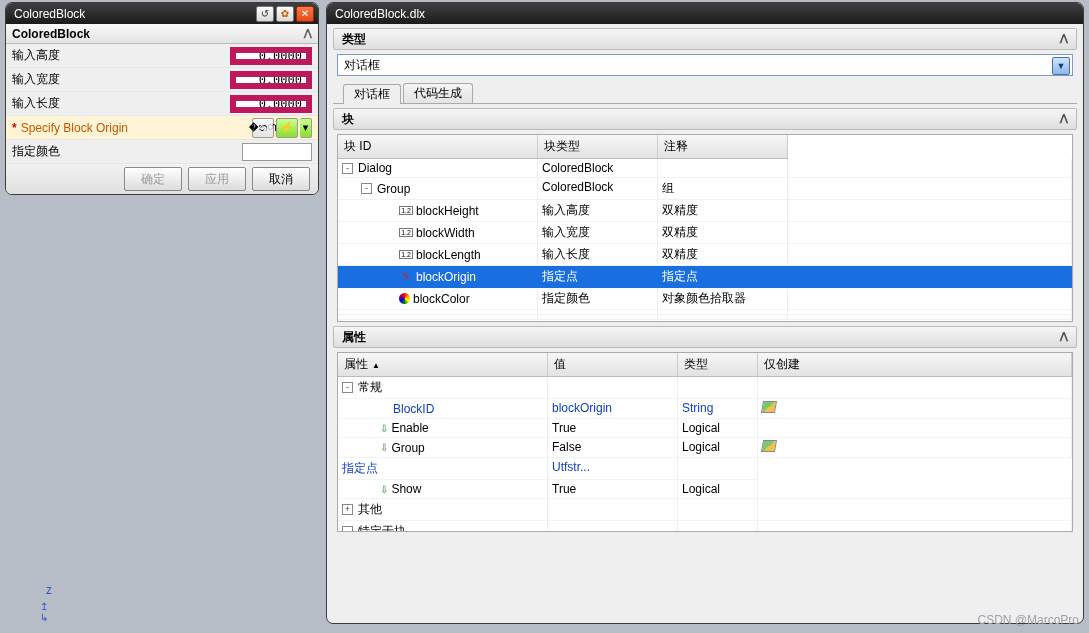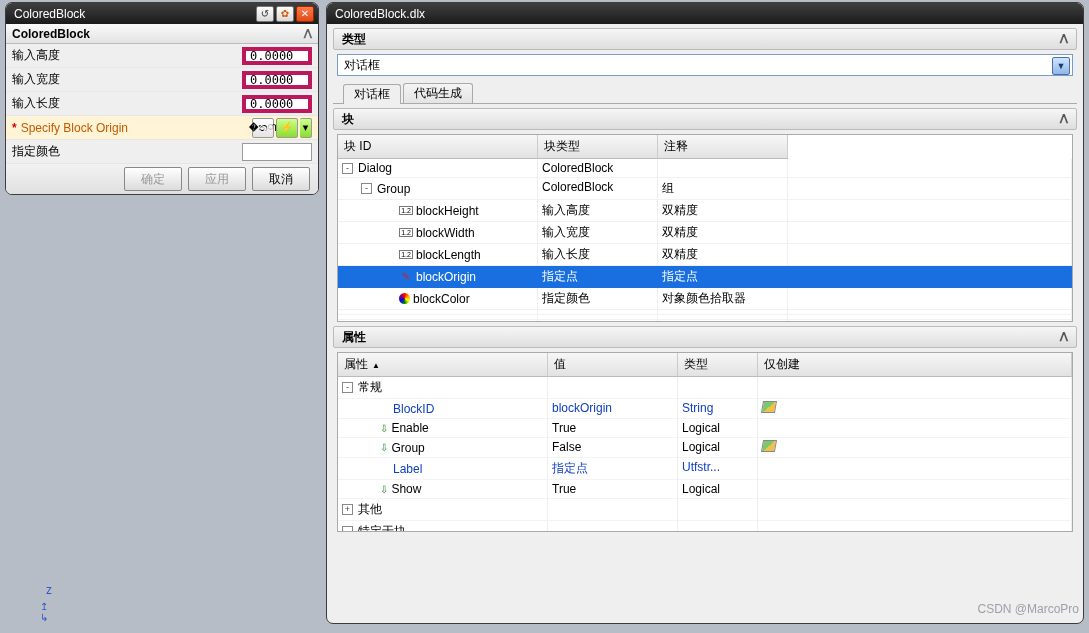--- a/index.html
+++ b/index.html
@@ -14,21 +14,21 @@
 
   
   #leftPanel { left: 5px; top: 2px; width: 314px; }
   .grp-head { height: 20px; background: linear-gradient(#fafafa,#e3e3e3); border-bottom: 1px solid #bbb; display:flex; align-items:center; padding:0 6px; font-weight:bold;}
   .grp-head .caret { margin-left:auto; font-size:12px; color:#666; }
   .form-row { height: 24px; display:flex; align-items:center; padding: 0 6px; border-bottom:1px solid #e6e6e6;}
   .form-row.hi { background:#fff4d6; }
   .form-row .lbl { flex:1; display:flex; align-items:center; gap:4px; }
   .form-row .lbl.orange { color:#c35a00; }
   .ast { color:#d00; font-weight:bold; }
-  .numbox { width:70px; height:18px; border:4px solid #be185d; background:#fff; text-align:left; padding:0 4px; font-family:monospace; }
+  .numbox { width:82px; height:18px; border:6px solid #be185d; background:#fff; text-align:right; padding:0 4px; font-family:monospace; }
   .colorbox { width:70px; height:18px; border:1px solid #999; background:#fff; }
   .iconbtn { width:22px; height:20px; border:1px solid #999; border-radius:2px; background:linear-gradient(#fff,#e4e4e4); display:inline-flex; align-items:center; justify-content:center; margin-left:2px; font-size:11px;}
   .iconbtn.flash { background:linear-gradient(#ceff8e,#8add2e); color:#c86400;}
   .iconbtn.dd { width:12px; background:linear-gradient(#ceff8e,#8add2e); border-left:none;}
   .btnbar { height: 30px; display:flex; justify-content:flex-end; align-items:center; gap:6px; padding:0 8px; background:linear-gradient(#f2f2f2,#e0e0e0);}
   .pushbtn { min-width:58px; height:24px; border:1px solid #888; border-radius:2px; background:linear-gradient(#fff,#dcdcdc); cursor:pointer; }
   .pushbtn:disabled { color:#999; }
 
   
   #rightPanel { left: 326px; top: 2px; width: 758px; height: 622px; background:#efefef; }
@@ -58,21 +58,21 @@
   .propbox { margin:4px 10px; border:1px solid #aaa; background:#fff; height:180px; overflow:auto;}
   .prop-head, .prop-row { display:grid; grid-template-columns: 210px 130px 80px 1fr; }
   .prop-head > div { background:linear-gradient(#f7f7f7,#e2e2e2); border-right:1px solid #ccc; border-bottom:1px solid #bbb; padding:3px 6px;}
   .prop-row > div { padding:2px 4px; border-right:1px solid #eee; border-bottom:1px solid #f3f3f3;}
   .prop-row .c0 { display:flex; align-items:center; gap:3px;}
   .blue { color:#1040c0; }
   .sort-ind { margin-left:4px; font-size:8px;}
   .pencil { width:14px; height:12px; display:inline-block; background:linear-gradient(135deg,#7bc96f 50%,#f0c04a 50%); border:1px solid #888; transform:skewX(-10deg);}
   .arrdn { color:#2a8a2a; font-size:10px;}
 
-  .watermark { position:absolute; right:10px; bottom:17px; color:#9ca1a8; font-size:12px;}
+  .watermark { position:absolute; right:10px; bottom:6px; color:#9ca1a8; font-size:12px;}
   .axis { position:absolute; left:40px; bottom:10px; color:#3355cc; font-size:10px;}
   .axis .z { position:absolute; left:6px; top:-18px;}
 </style>
 </head>
 <body>
 
 <div id="leftPanel" class="panel">
   <div class="panel-titlebar">
     <span class="ttl">ColoredBlock</span>
     <span class="tbtn">↺</span>
@@ -293,26 +293,20 @@
             <span class="sp"></span>
             <span class="sp"></span>
             <span class="arrdn">⇩</span>
             <span>Group</span>
           </div>
           <div>False</div>
           <div>Logical</div>
           <div><span class="pencil"></span></div>
         </div>
         <div class="prop-row">
-          <div class="c0">
-            <span class="sp"></span>
-            <span class="sp"></span>
-            <span class="sp" style="width: 10px;"></span>
-            <span class="blue">Label</span>
-          </div>
           <div class="blue">指定点</div>
           <div class="blue">Utfstr...</div>
           <div></div>
         </div>
         <div class="prop-row">
           <div class="c0">
             <span class="sp"></span>
             <span class="sp"></span>
             <span class="arrdn">⇩</span>
             <span>Show</span>

